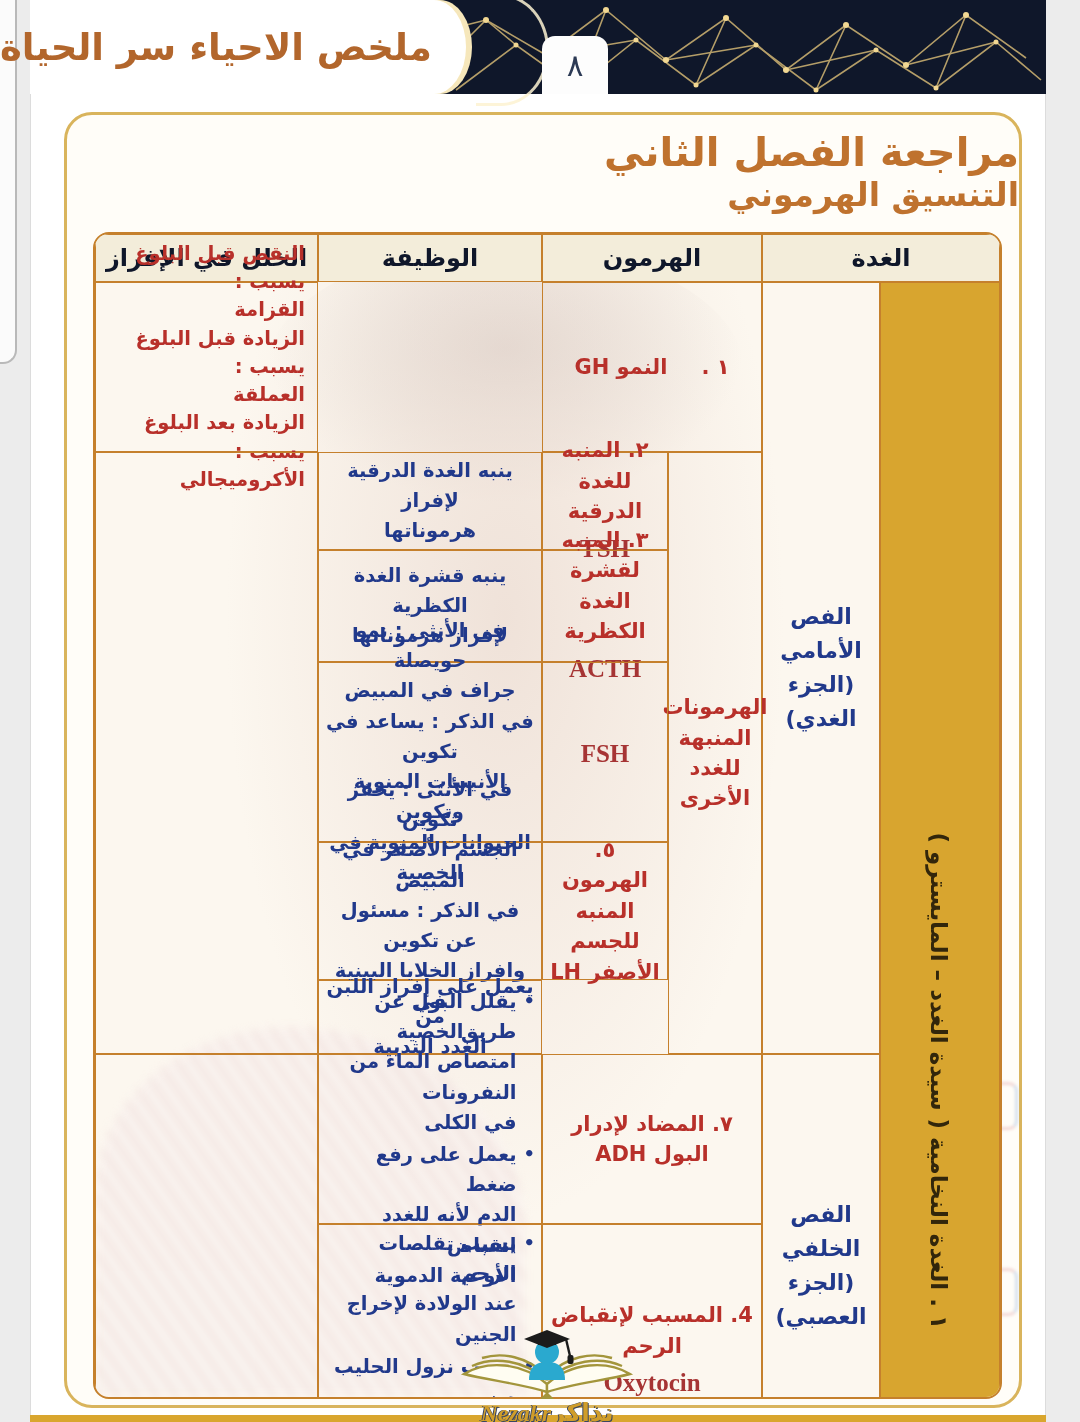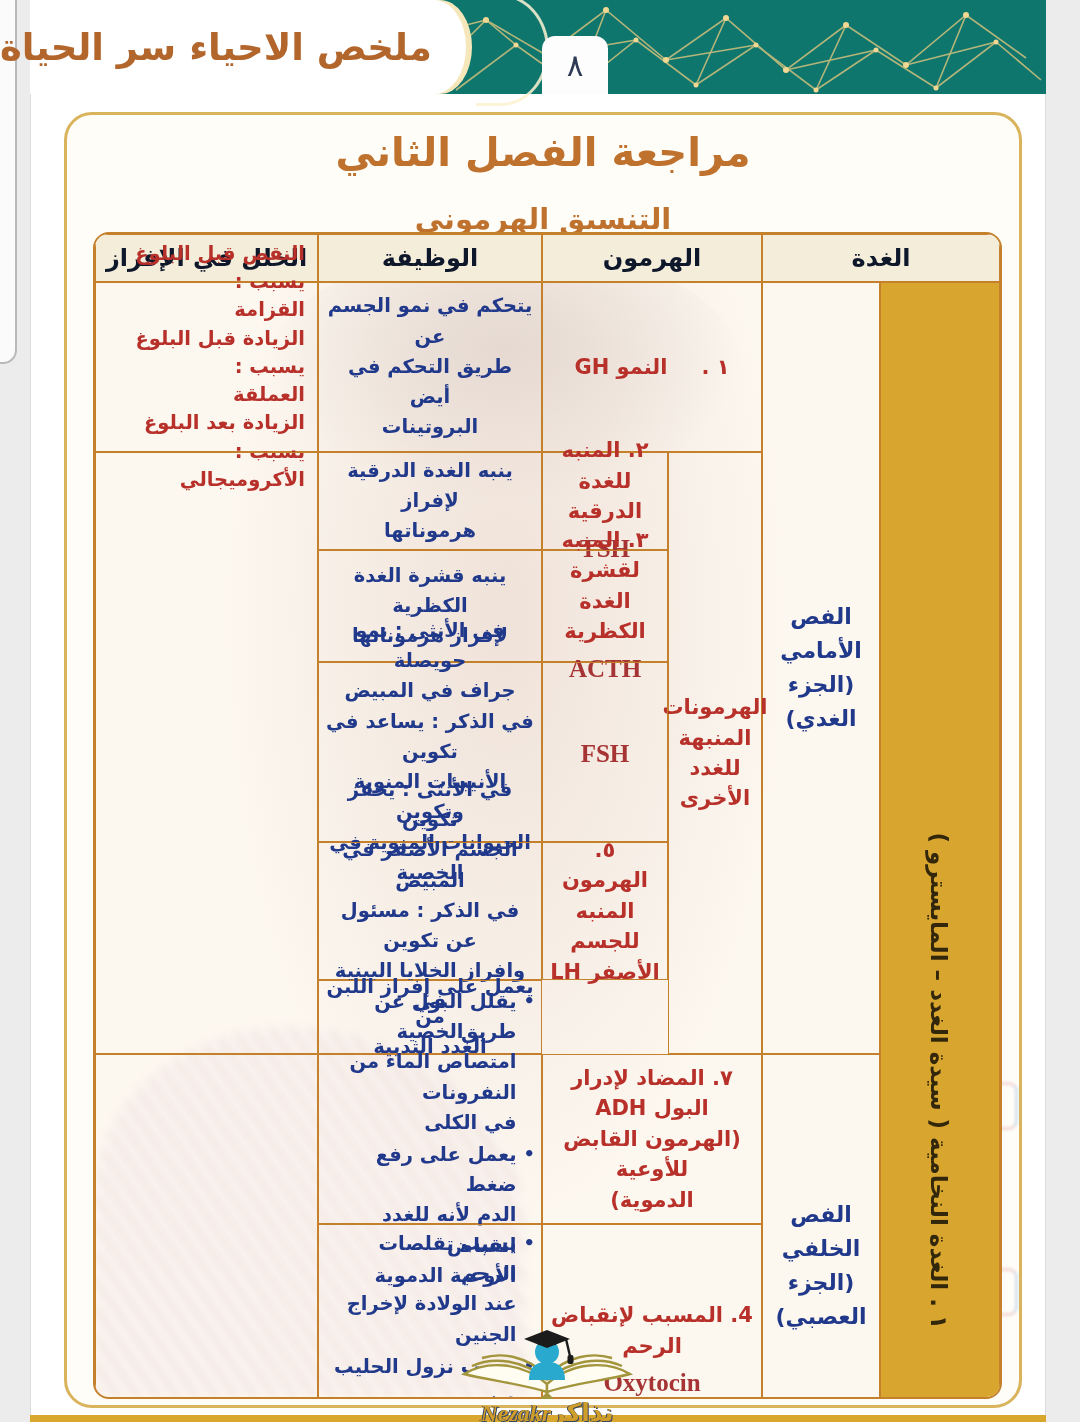--- a/index.html
+++ b/index.html
@@ -10,21 +10,21 @@
   
   .edge-strip{position:absolute;top:0;height:100%;background:#ececec;z-index:0;}
   .edge-left{left:0;width:30px;border-right:1px solid #dcdcdc;}
   .edge-right{right:0;width:34px;border-left:1px solid #dcdcdc;}
   .page-corner{
     position:absolute;left:0;top:0;width:15px;height:362px;background:#fbfbfb;
     border-right:2px solid #b9b9b9;border-bottom:2px solid #b9b9b9;
     border-bottom-right-radius:14px;z-index:1;
   }
   
-  .banner{position:absolute;left:30px;top:0;width:1016px;height:94px;background:#0f766e;z-index:2;text-align:right;}
+  .banner{position:absolute;left:30px;top:0;width:1016px;height:94px;background:#0f172a;z-index:2;text-align:right;}
   .banner-net{position:absolute;right:0;top:0;height:94px;}
   .banner-white{
     position:absolute;left:0;top:0;width:436px;height:94px;background:#ffffff;
     border-radius:0 64px 64px 0 / 0 94px 94px 0;
     box-shadow:6px 0 0 0 #f6e7bb;
     display:flex;align-items:center;z-index:3;
   }
   .banner-curve{
     position:absolute;left:446px;top:-6px;width:70px;height:106px;
     border:3px solid #fdf3d2;border-left:none;border-radius:0 60px 60px 0/0 70px 70px 0;
@@ -38,23 +38,23 @@
     position:absolute;left:512px;top:36px;width:66px;height:58px;background:#fdfdfd;
     border-radius:13px 13px 0 0;display:flex;align-items:center;justify-content:center;
     font-size:31px;color:#2c3a55;z-index:4;
   }
   .bottom-gold{position:absolute;left:30px;bottom:0;width:1016px;height:7px;background:#d9a62e;z-index:2;}
   
   .outer-frame{
     position:absolute;left:64px;top:112px;width:952px;height:1290px;
     border:3px solid #d9b45c;border-radius:28px;background:#fffdf8;z-index:2;
   }
-  .main-title{width:100%;text-align:center;margin-top:14px;color:#bf722e;font-weight:bold;}
+  .main-title{width:100%;text-align:right;margin-top:14px;color:#bf722e;font-weight:bold;}
   .main-title .t1{font-size:40px;line-height:1.15;}
-  .main-title .t2{font-size:29px;line-height:1.2;margin-top:27px;}
+  .main-title .t2{font-size:33px;line-height:1.2;}
   
   .tbl{
     position:absolute;left:93px;top:232px;width:905px;height:1163px;
     border:2px solid #c5802c;border-radius:16px;overflow:hidden;background:#fcf7ef;z-index:3;
   }
   .face-layer{position:absolute;inset:0;z-index:0;pointer-events:none;}
   .face-head{
     position:absolute;left:120px;top:0px;width:580px;height:1010px;
     background:radial-gradient(ellipse at 50% 38%,rgba(231,212,202,.6),rgba(231,212,202,0) 68%);
   }
@@ -191,23 +191,20 @@
 
     <div class="cell redtext" style="grid-column:3;grid-row:3/8">الهرمونات
 المنبهة
 للغدد
 الأخرى</div>
 
     <div class="cell redtext hrow1" style="grid-column:3/5;grid-row:2">
       <span>١ .</span>
       <span>النمو GH</span>
     </div>
-    <div class="cell bluetext" style="grid-column:5;grid-row:2">يتحكم في نمو الجسم عن
-طريق التحكم في أيض
-البروتينات</div>
     <div class="cell redtext defect1" style="grid-column:6;grid-row:2">النقص قبل البلوغ يسبب :
 القزامة
 الزيادة قبل البلوغ يسبب :
 العملقة
 الزيادة بعد البلوغ يسبب :
 الأكروميجالي</div>
 
     <div class="cell redtext" style="grid-column:4;grid-row:3">
       <span>٢. المنبه للغدة
 الدرقية</span>
@@ -247,22 +244,20 @@
 الخصية</div>
 
     <div class="cell bluetext" style="grid-column:5;grid-row:7">يعمل على إفراز اللبن من
 الغدد الثديية</div>
 
     <div class="cell" style="grid-column:6;grid-row:3/8"></div>
     <div class="cell" style="grid-column:6;grid-row:8/10"></div>
 
     <div class="cell redtext" style="grid-column:3/5;grid-row:8">
       <span>٧. المضاد لإدرار البول ADH</span>
-      <span>(الهرمون القابض للأوعية
-الدموية)</span>
     </div>
     <div class="cell bluetext bullets" style="grid-column:5;grid-row:8">
       <div class="b-line">
         <span class="b-dot">•</span>
         <span>يقلل البول عن طريق
 امتصاص الماء من النفرونات
 في الكلى</span>
       </div>
       <div class="b-line">
         <span class="b-dot">•</span>

